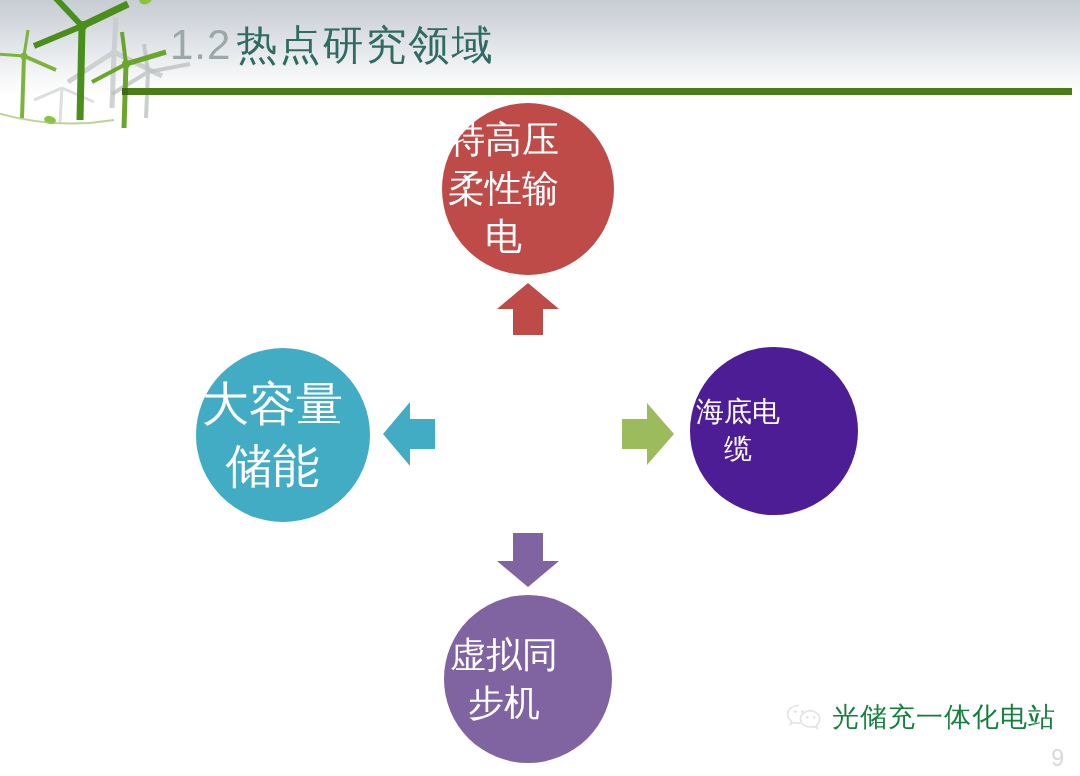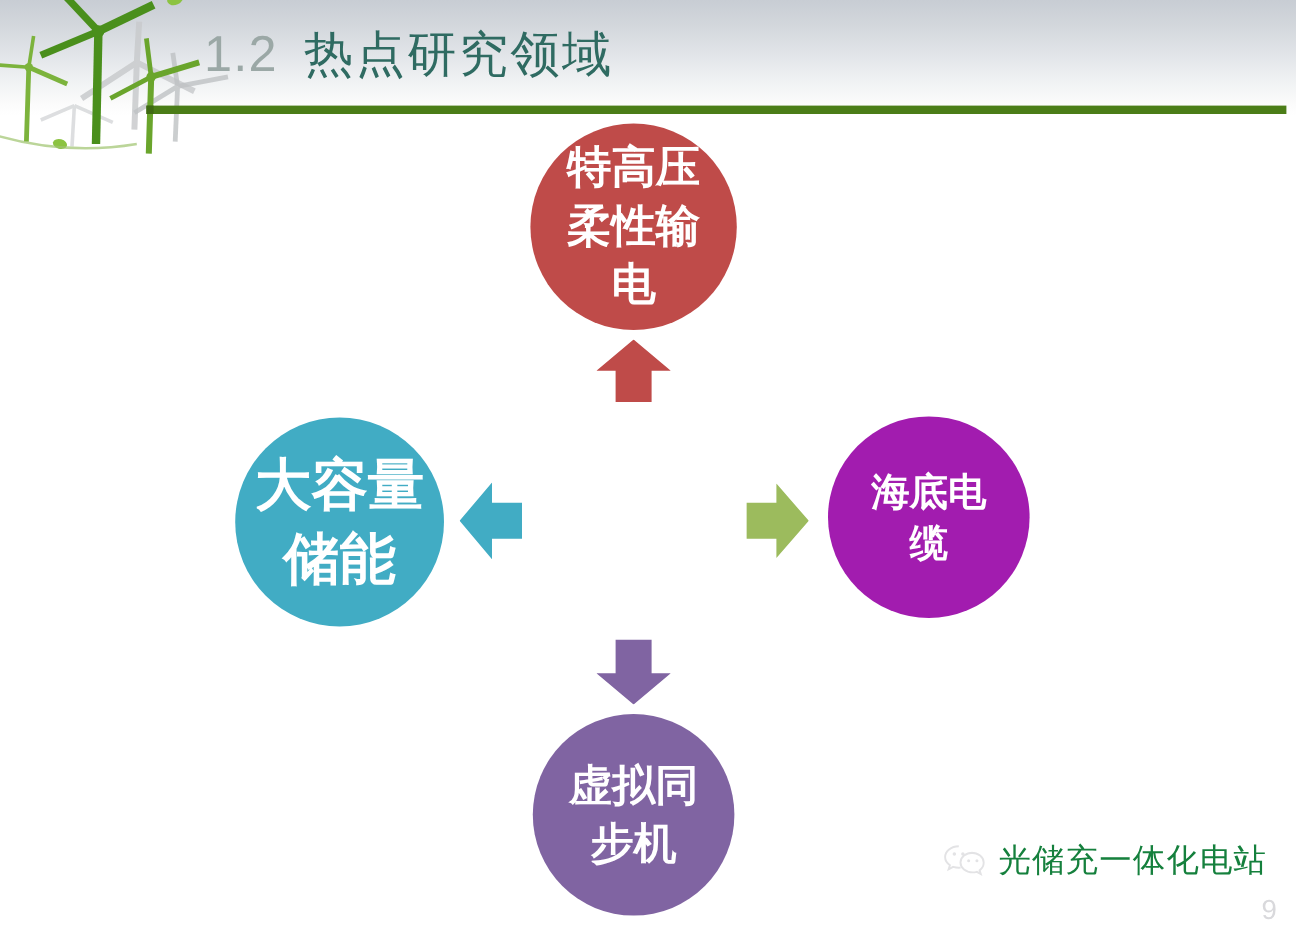--- a/index.html
+++ b/index.html
@@ -57,21 +57,21 @@
     pointer-events: none;
   }
 
   .title-wrap {
     position: absolute;
     left: 170px;
     top: 14px;
     height: 62px;
     display: flex;
     align-items: center;
-    gap: 22px;
+    gap: 5px;
   }
   .title-num {
     font-size: 42px;
     color: #9ba8a6;
     font-weight: 400;
     letter-spacing: 1px;
     line-height: 1;
   }
   .title-text {
     font-size: 41px;
@@ -86,24 +86,24 @@
     position: absolute;
     left: 0; top: 96px;
     width: 1080px;
     height: 660px;
   }
   .bubble {
     position: absolute;
     border-radius: 50%;
     display: flex;
     align-items: center;
-    justify-content: center;
+    justify-content: flex-start;
     text-align: center;
     color: #ffffff;
-    font-weight: 700;
+    font-weight: 400;
     box-sizing: border-box;
   }
   .bubble .lbl {
     display: block;
     line-height: 1.32;
     padding: 0 6px;
     white-space: pre-line;
   }
 
   
@@ -124,22 +124,22 @@
   #bubble-left {
     left: 196px; top: 252px;
     width: 174px; height: 174px;
     background: #41acc4;
     font-size: 47px;
   }
   
   #bubble-right {
     left: 690px; top: 251px;
     width: 168px; height: 168px;
-    background: #a21caf;
-    font-size: 32px;
+    background: #4c1d95;
+    font-size: 28px;
   }
   
   #bubble-bottom {
     left: 444px; top: 499px;
     width: 168px; height: 168px;
     background: #8064a2;
     font-size: 36px;
   }
 
   

